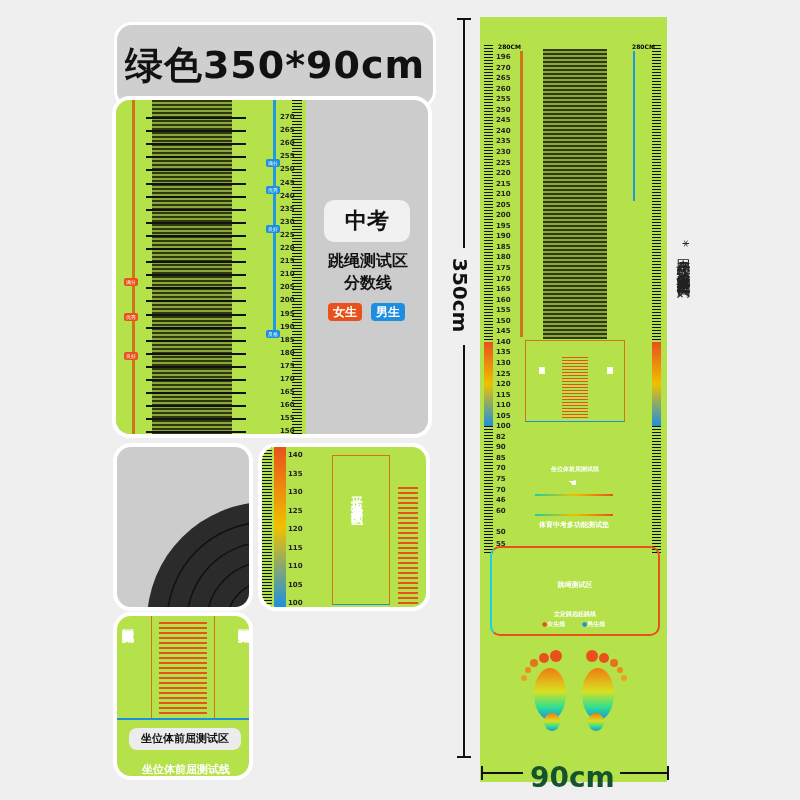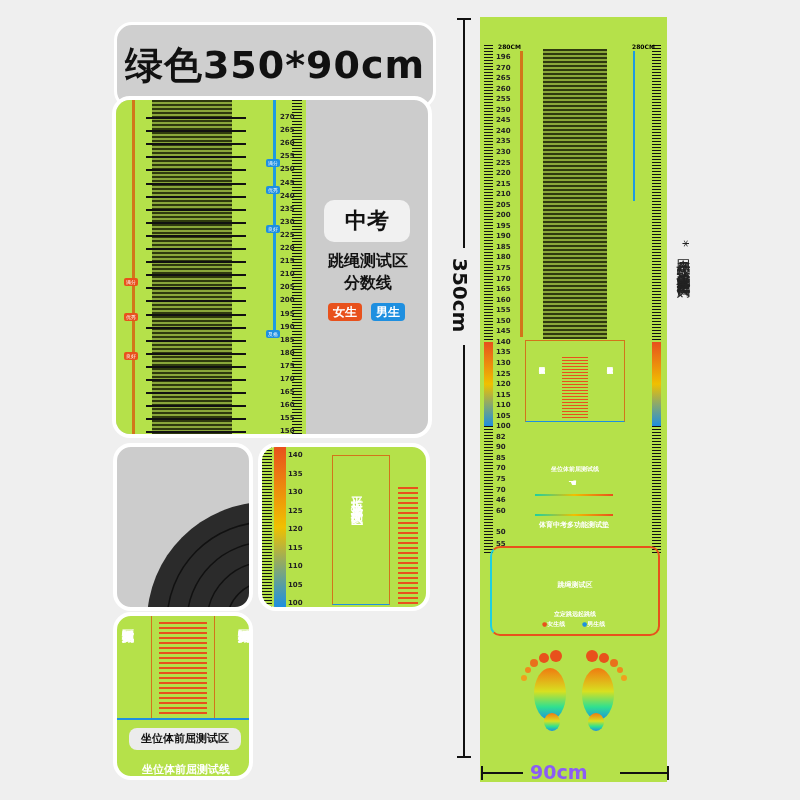--- a/index.html
+++ b/index.html
@@ -268,17 +268,17 @@
     <circle cx="72" cy="14" r="6" fill="#e8511c"></circle>
       <circle cx="84" cy="16" r="5" fill="#e8511c"></circle>
       <circle cx="94" cy="21" r="4" fill="#e8711c"></circle>
       <circle cx="100" cy="28" r="3" fill="#f08a1c"></circle>
       <circle cx="104" cy="36" r="3" fill="#f0a01c"></circle>
   </svg>
 </div>
 
 <div class="abs dim-line" style="left:481px; top:766px; width:2px; height:14px;"></div>
 <div class="abs dim-line" style="left:481px; top:772px; width:42px; height:2px;"></div>
-<div class="abs" style="left:530px; top:761px; font-size:19px; font-weight:900; color:#8b5cf6;">90cm</div>
+<div class="abs" style="left:530px; top:761px; font-size:28px; font-weight:900; color:#14532d;">90cm</div>
 <div class="abs dim-line" style="left:620px; top:772px; width:48px; height:2px;"></div>
 <div class="abs dim-line" style="left:667px; top:766px; width:2px; height:14px;"></div>
 
 <div class="abs vert-text" style="left:676px; top:240px; font-size:14px; color:#222; letter-spacing:1px; line-height:16px;">*因产品尺寸较大  建议先测量家庭空位距离再购买</div>
 
 </body></html>

